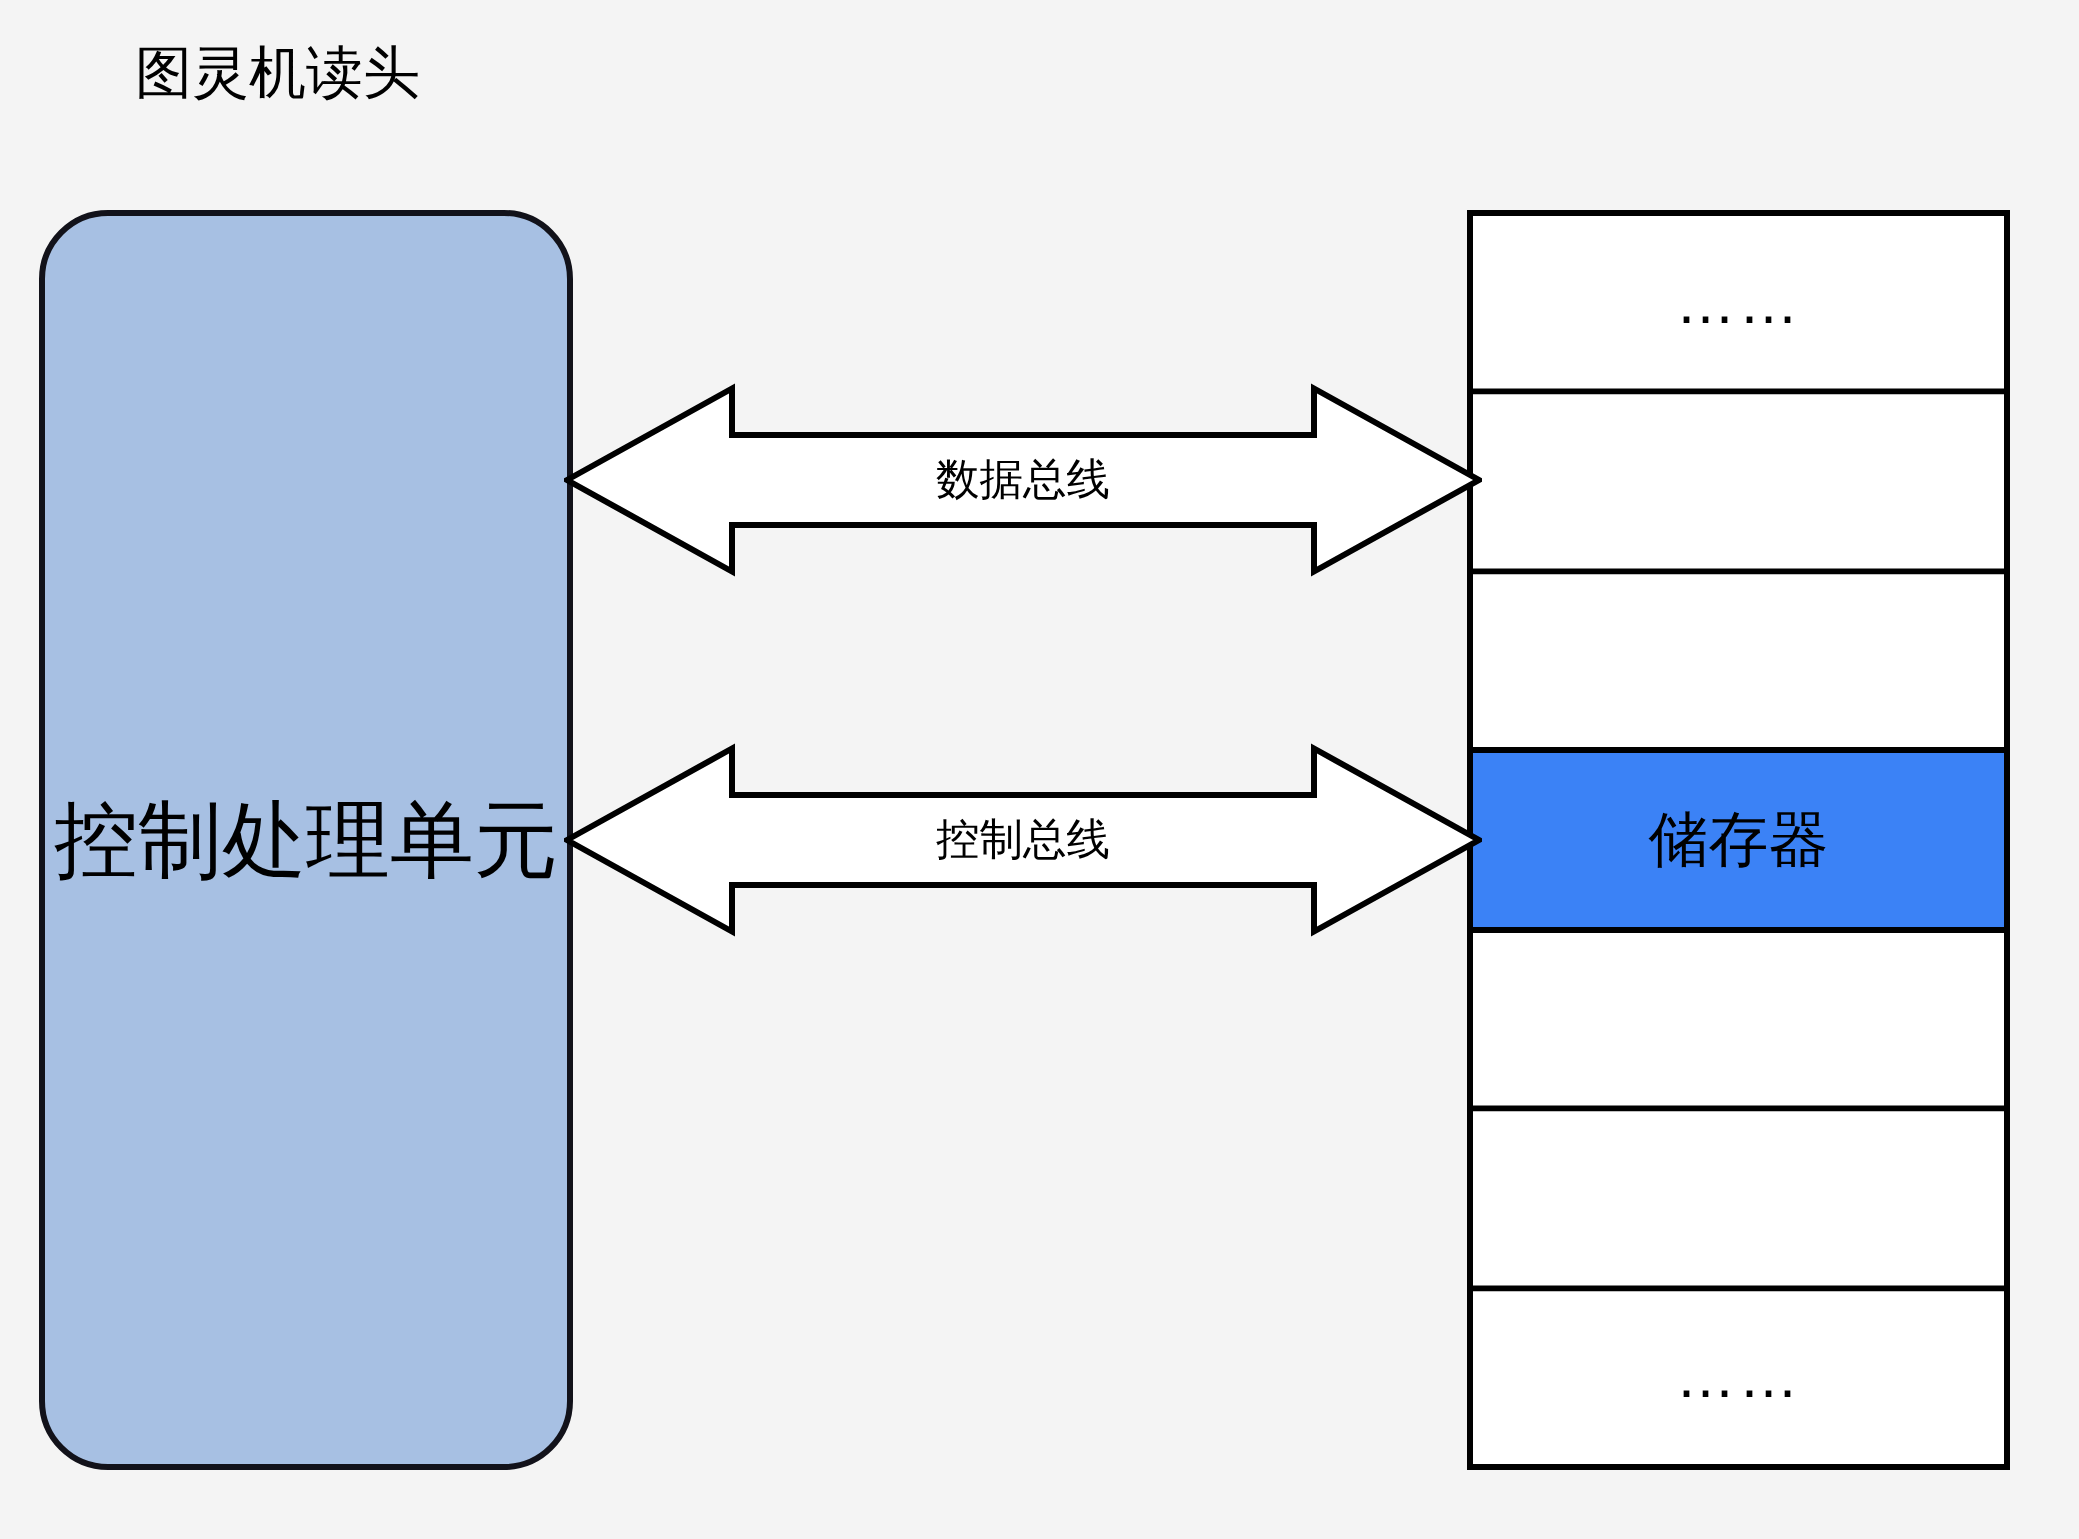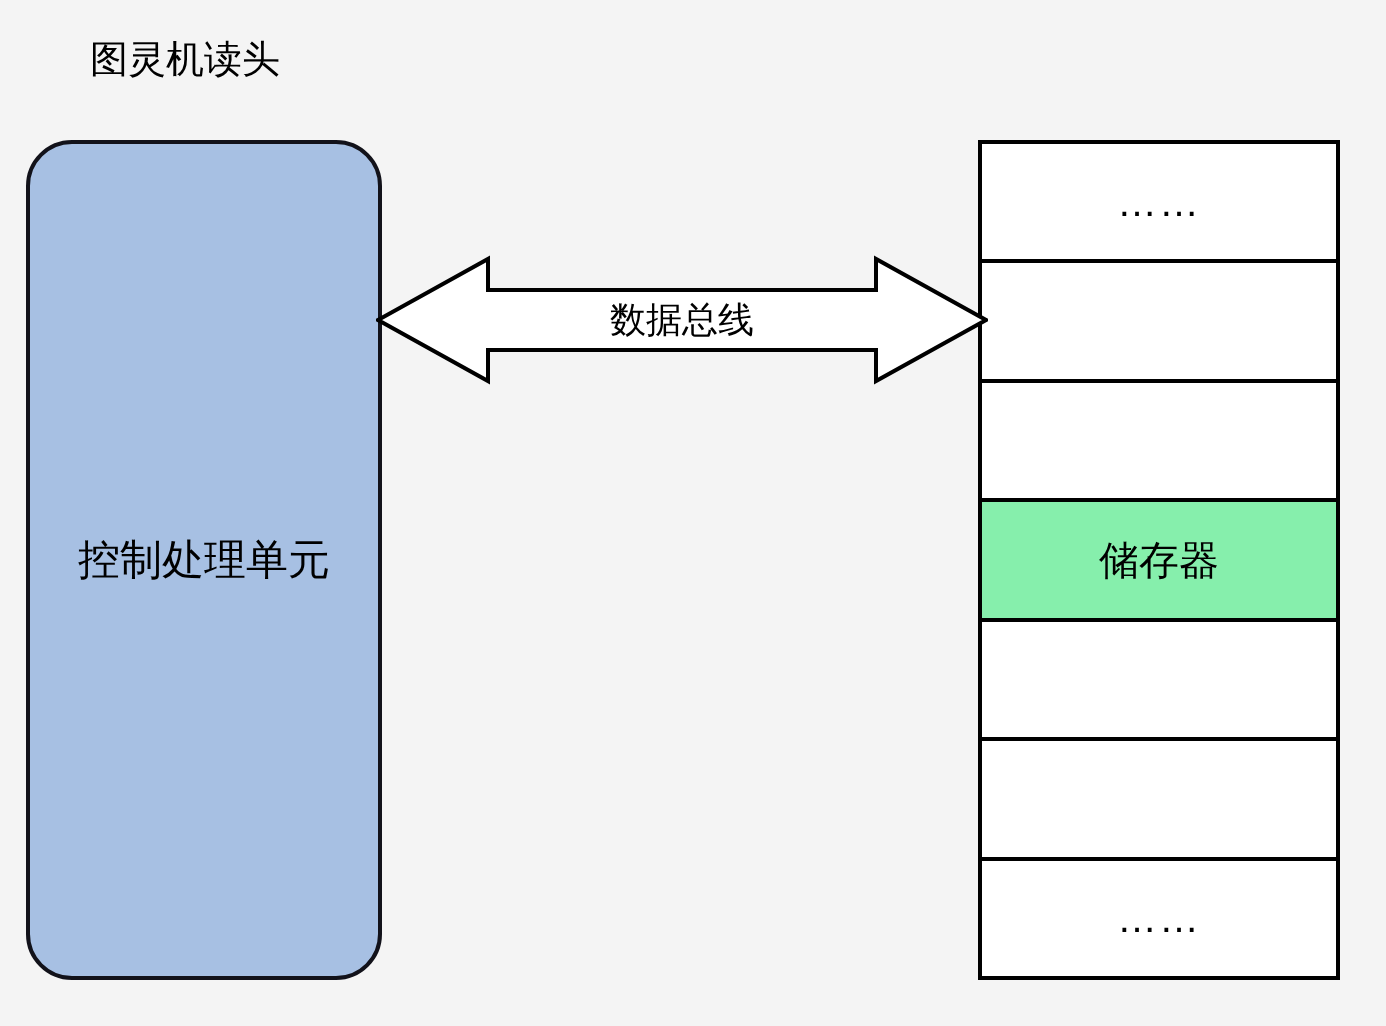--- a/index.html
+++ b/index.html
@@ -21,40 +21,40 @@
 
   
   .title {
     position: absolute;
     font-size: 38px;
     color: #000000;
     line-height: 1;
     white-space: nowrap;
     letter-spacing: 0px;
   }
-  #title-left  { left: 90px;  top: 40px; }
+  #title-left  { left: 90px;  top: 30px; }
   #title-right { left: 1050px; top: 30px; }
 
   
   #cpu-box {
     position: absolute;
     left: 26px;
     top: 140px;
     width: 356px;
     height: 840px;
     background: #a7c0e3;
     border: 4px solid #12121a;
     border-radius: 46px;
     box-sizing: border-box;
     display: flex;
     align-items: center;
     justify-content: center;
   }
   #cpu-label {
-    font-size: 42px;
+    font-size: 56px;
     color: #000000;
     white-space: nowrap;
     line-height: 1;
   }
 
   
   #tape {
     position: absolute;
     left: 978px;
     top: 140px;
@@ -69,21 +69,21 @@
   .tape-cell {
     box-sizing: border-box;
     border-bottom: 4px solid #000000;
     display: flex;
     align-items: center;
     justify-content: center;
     background: #ffffff;
     position: relative;
   }
   .tape-cell:last-child { border-bottom: none; }
-  .tape-cell.highlight { background: #86efac; text-align: center; }
+  .tape-cell.highlight { background: #3b82f6; text-align: center; }
   .cell-text {
     font-size: 40px;
     color: #000000;
     line-height: 1;
     white-space: nowrap;
   }
   .cell-text.dots {
     font-size: 40px;
     letter-spacing: 2px;
   }
@@ -98,21 +98,21 @@
   .bus svg { display: block; width: 100%; height: 100%; }
   .bus-label {
     position: absolute;
     left: 0;
     top: 0;
     width: 100%;
     height: 100%;
     display: flex;
     align-items: center;
     justify-content: center;
-    font-size: 36px;
+    font-size: 29px;
     color: #000000;
     line-height: 1;
     white-space: nowrap;
     pointer-events: none;
   }
   #bus-0 { top: 255px; }
   #bus-1 { top: 495px; }
   #bus-2 { top: 735px; }
 </style>
 </head>
@@ -150,15 +150,21 @@
     </div>
   </div>
 
   <div class="bus" id="bus-0">
     <svg viewBox="0 0 612 130" preserveAspectRatio="none">
       <polygon points="2,65 112,4 112,35 500,35 500,4 610,65 500,126 500,95 112,95 112,126" fill="#ffffff" stroke="#000000" stroke-width="4" stroke-linejoin="miter"></polygon>
     </svg>
     <div class="bus-label">数据总线</div>
   </div>
 
+  <div class="bus" id="bus-1">
+    <svg viewBox="0 0 612 130" preserveAspectRatio="none">
+      <polygon points="2,65 112,4 112,35 500,35 500,4 610,65 500,126 500,95 112,95 112,126" fill="#ffffff" stroke="#000000" stroke-width="4" stroke-linejoin="miter"></polygon>
+    </svg>
+    <div class="bus-label">控制总线</div>
+  </div>
 
 
 </div>
 
 </body></html>

